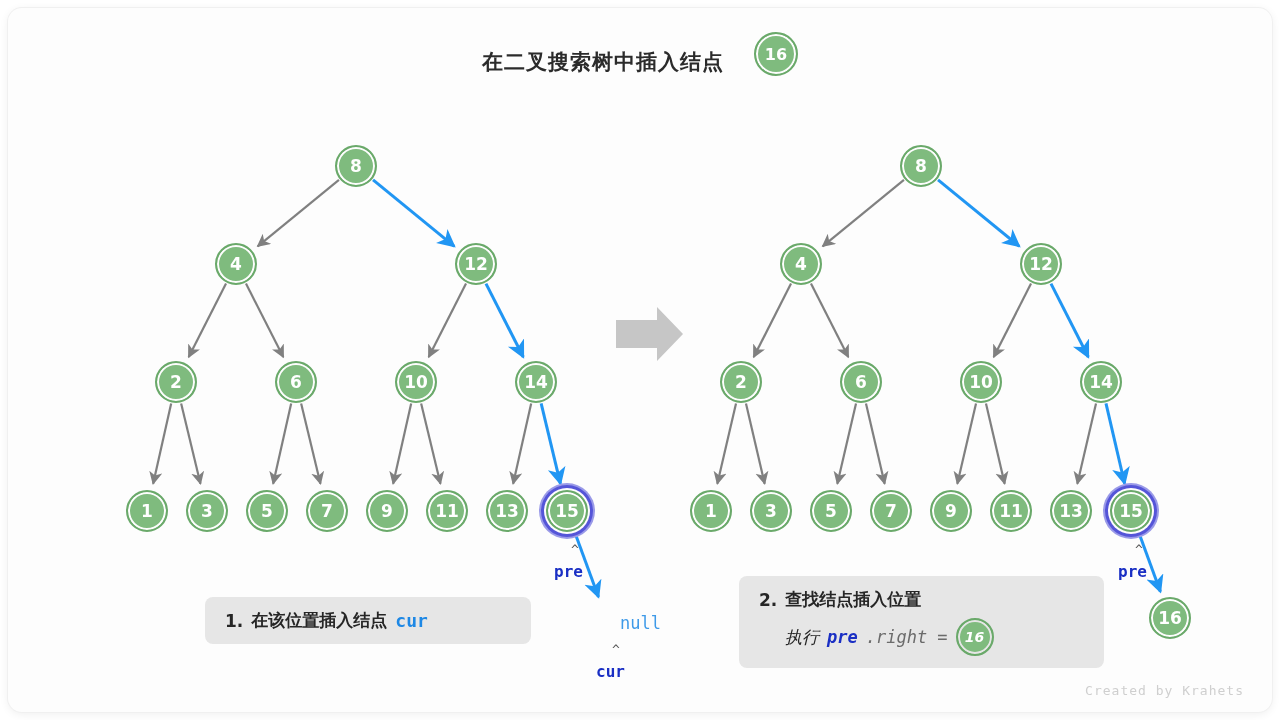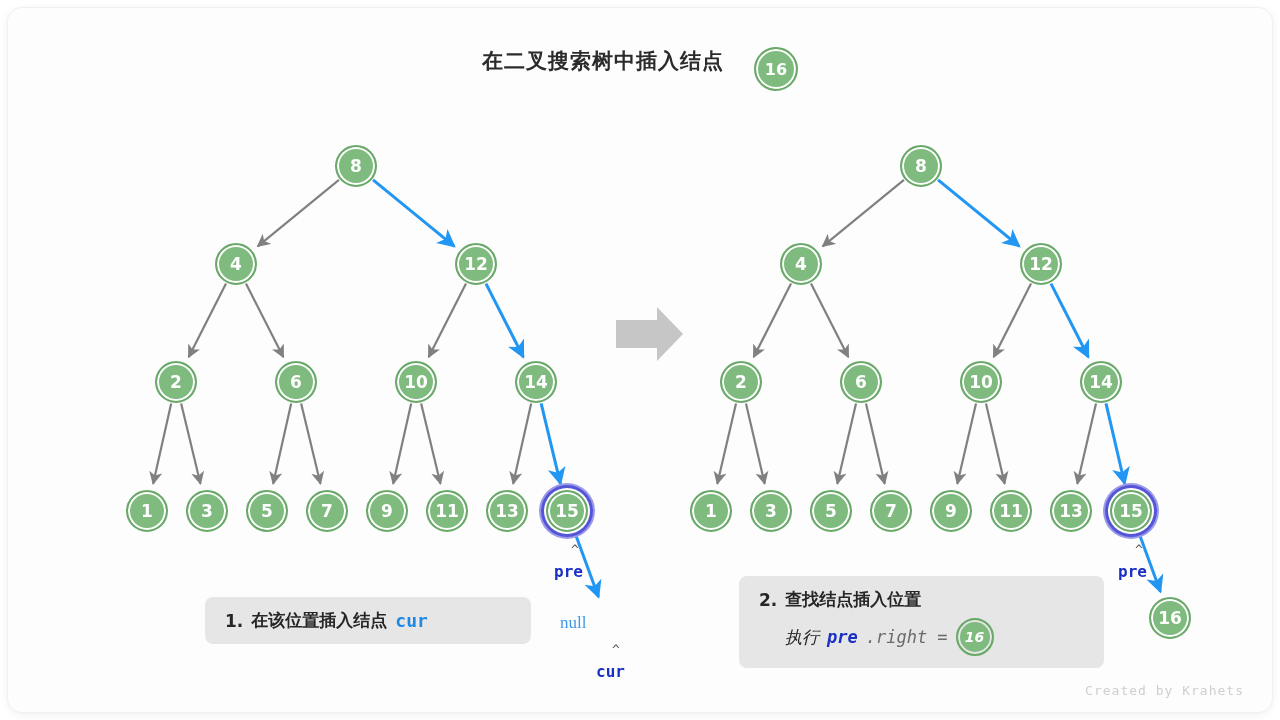--- a/index.html
+++ b/index.html
@@ -9,22 +9,22 @@
     position:absolute;left:8px;top:8px;width:1264px;height:704px;
     background:#fdfdfd;border-radius:14px;
     box-shadow:0 0 0 1px #f0f0f0, 0 2px 10px rgba(0,0,0,0.07);
     overflow:hidden;
   }
 
   svg#canvas{position:absolute;left:0;top:0;}
 
   
   .title-wrap{
-    position:absolute;left:0;top:39px;width:1264px;
-    display:flex;align-items:flex-start;justify-content:center;gap:30px;
+    position:absolute;left:0;top:24px;width:1264px;
+    display:flex;align-items:flex-end;justify-content:center;gap:30px;
     pointer-events:none;
   }
   .title-text{
     font-size:21px;font-weight:bold;color:#2b2b2b;letter-spacing:1px;
     font-family:"DejaVu Sans","Liberation Sans",sans-serif;
   }
   .title-node{
     width:40px;height:40px;border-radius:50%;
     background:#7fbb7e;border:2.5px solid #6aa96a;
     box-shadow:inset 0 0 0 2px #fdfdfd;
@@ -181,21 +181,21 @@
       <div class="node" style="left: 922px; top: 482px;">9</div>
       <div class="node" style="left: 982px; top: 482px;">11</div>
       <div class="node" style="left: 1042px; top: 482px;">13</div>
       <div class="node hl" style="left: 1102px; top: 482px;">15</div>
       <div class="node" style="left: 1141px; top: 589px;">16</div>
     </div>
 
   <span class="caret" style="left:563px;top:534px;">^</span>
   <span class="ptr" style="left:546px;top:554px;">pre</span>
 
-  <span class="nullbl" style="left:552px;top:605px;font-family:Liberation Serif, serif;">null</span>
+  <span class="nullbl" style="left:612px;top:605px;">null</span>
   <span class="caret" style="left:604px;top:634px;">^</span>
   <span class="ptr" style="left:588px;top:654px;">cur</span>
 
   <span class="caret" style="left:1127px;top:534px;">^</span>
   <span class="ptr" style="left:1110px;top:554px;">pre</span>
 
   <div class="caption" style="left:197px;top:589px;width:326px;">
     <div class="cap-line">
       <span>1.</span>
       <span>在该位置插入结点</span>

